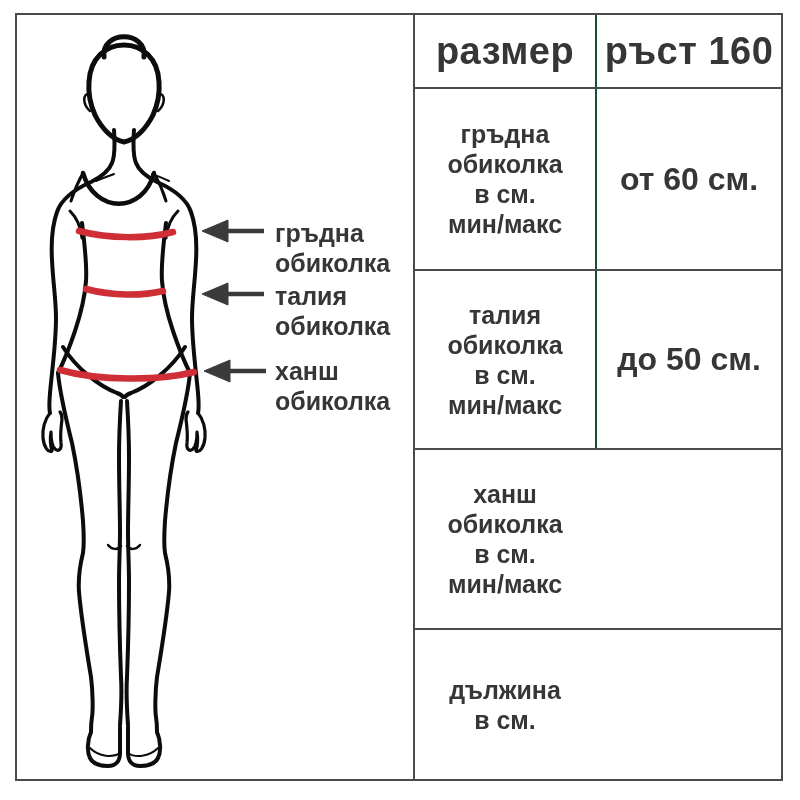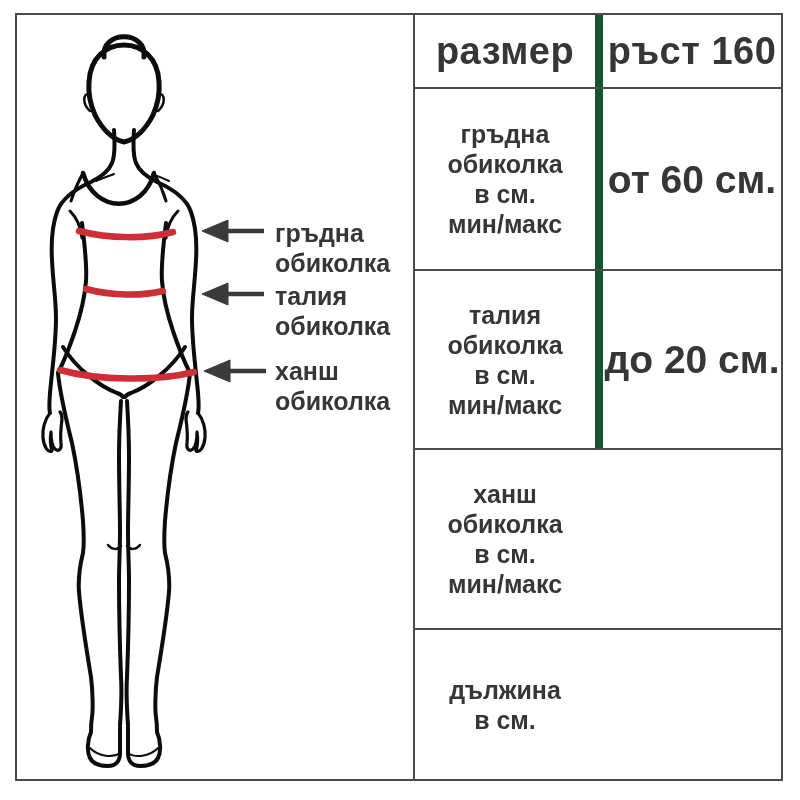--- a/index.html
+++ b/index.html
@@ -31,24 +31,24 @@
   .t-row-1{height:182px;}
   .t-row-2{height:179px;}
   .t-row-3{height:180px;}
   .t-row-4{flex:1 1 auto;}
   .t-cell{
     display:flex;flex-direction:column;justify-content:center;align-items:center;
     text-align:left;box-sizing:border-box;
   }
   .t-cell span{display:block;}
   .t-col-label{width:180px;flex:0 0 180px;}
-  .t-col-value{flex:1 1 auto;border-left:8px solid #14532d;}
+  .t-col-value{flex:1 1 auto;border-left:2px solid #14532d;}
   .t-head{font-size:38px;letter-spacing:0.5px;}
   .t-label-text{font-size:25px;line-height:30px;}
-  .t-value-text{font-size:39px;line-height:47px;}
+  .t-value-text{font-size:32px;line-height:47px;}
 </style>
 </head>
 <body>
 
 <div class="page">
   <div class="frame">
 
     <div class="figure-panel">
       <svg width="396" height="764" viewBox="0 0 396 764">
         <g fill="none" stroke="#0c0c0c" stroke-linecap="round" stroke-linejoin="round">
@@ -150,21 +150,21 @@
       </div>
 
       <div class="t-row t-row-2">
         <div class="t-cell t-col-label t-label-text">
           <span>талия</span>
           <span>обиколка</span>
           <span>в см.</span>
           <span>мин/макс</span>
         </div>
         <div class="t-cell t-col-value t-value-text">
-          <span>до 20 см.</span>
+          <span>до 50 см.</span>
         </div>
       </div>
 
       <div class="t-row t-row-3">
         <div class="t-cell t-col-label t-label-text">
           <span>ханш</span>
           <span>обиколка</span>
           <span>в см.</span>
           <span>мин/макс</span>
         </div>

